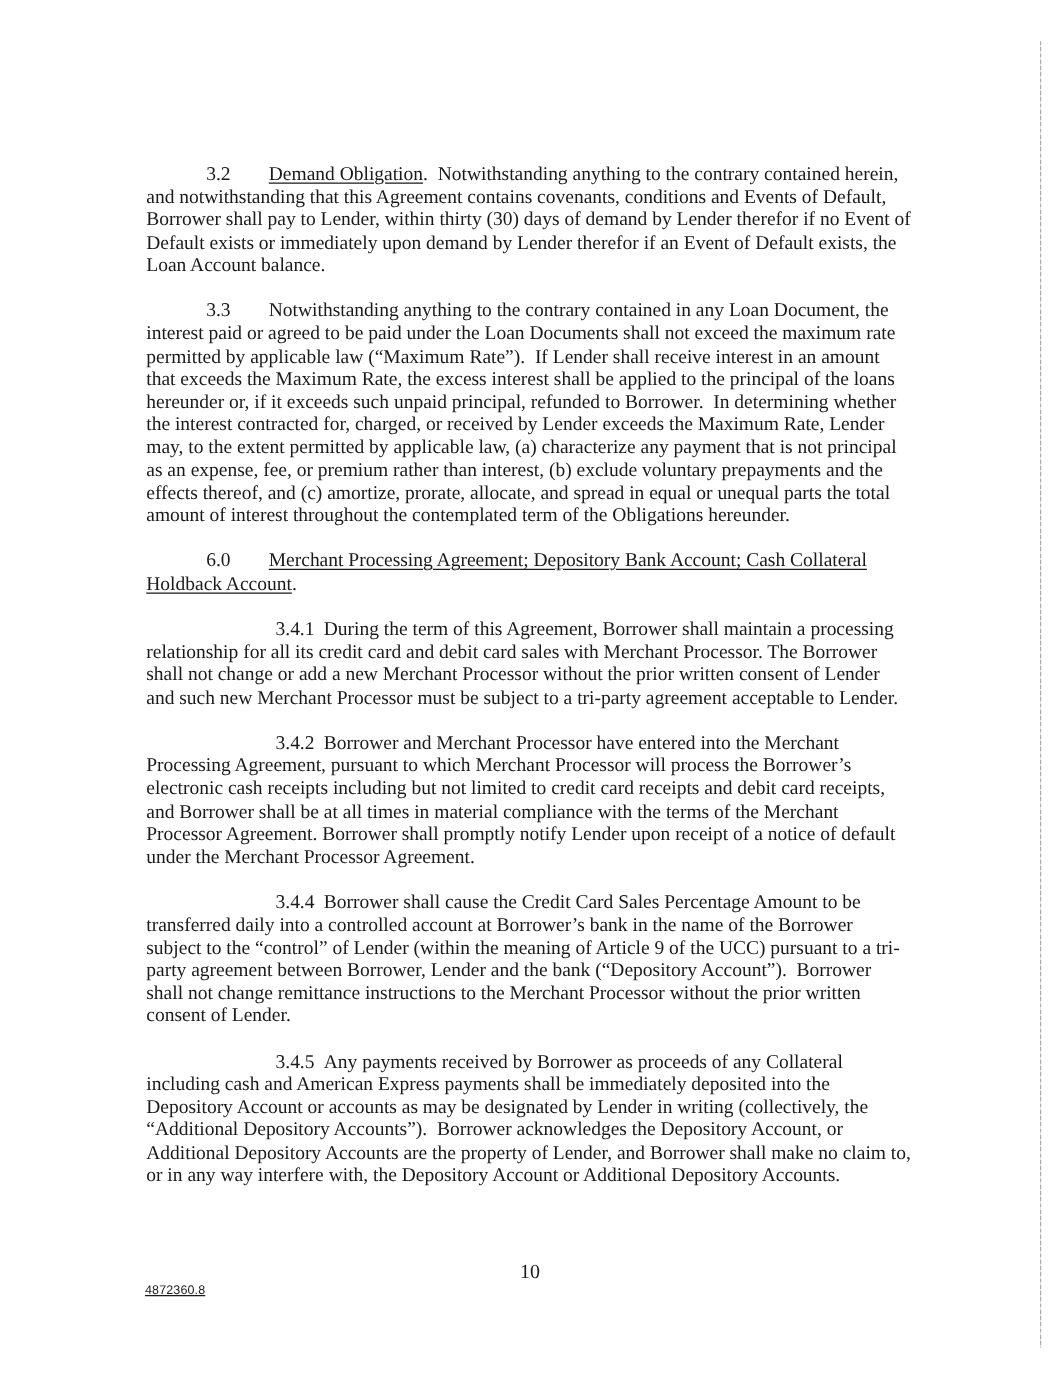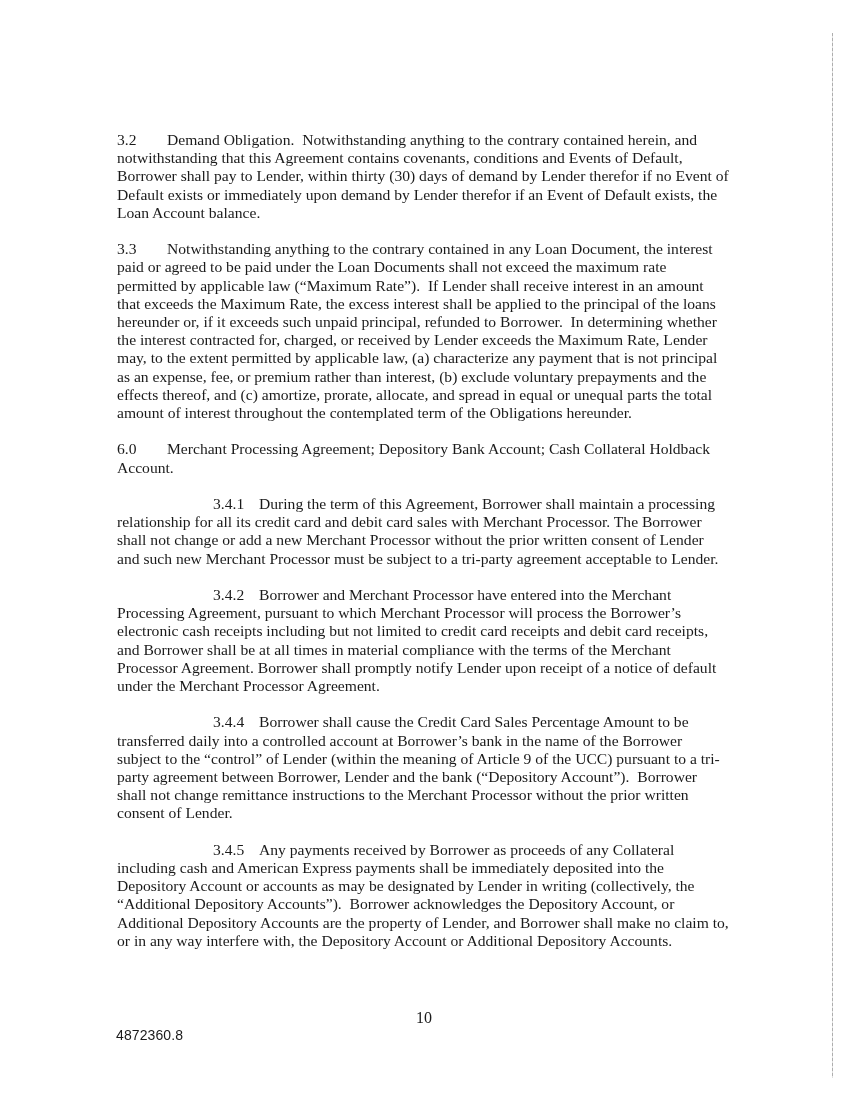--- a/index.html
+++ b/index.html
@@ -15,31 +15,31 @@
       background: repeating-linear-gradient(to bottom, #9a9a9a 0px, #9a9a9a 3px, #d8d8d8 3px, #d8d8d8 5px);
       opacity: 0.8;
     }
     .body-text {
       position: absolute; left: 117px; top: 131px; width: 612px;
       font-size: 15.6px; line-height: 18.2px;
       text-align: left;
     }
     .para { margin: 0 0 18.2px 0; }
     .para.s34 { margin-bottom: 18.2px; }
-    .num-l1 { display: inline-block; width: 50px; }
-    .num-l2 { display: inline-block; width: 46px; margin-left: 96px; }
-    .u { text-underline-offset: 2px; }
+    .num-l1 { display: inline-block; width: 50px; margin-left: 48px; }
+    .num-l2 { display: inline-block; width: 46px; margin-left: 96px; text-align: center; }
+    .u { text-decoration: underline; text-underline-offset: 2px; }
     .footer-page {
       position: absolute; left: 0; width: 848px; top: 1009px;
       text-align: center; font-size: 16px;
     }
     .footer-doc {
       position: absolute; left: 116px; top: 1027px;
       font-family: "Liberation Sans", "DejaVu Sans", sans-serif;
-      font-size: 14px; letter-spacing: 0.1px;
+      font-size: 10px; letter-spacing: 0.1px; text-decoration: underline;
     }
   </style>
 </head>
 <body>
 
 <div class="page">
   <div class="scan-edge"></div>
 
   <div class="body-text">
 

